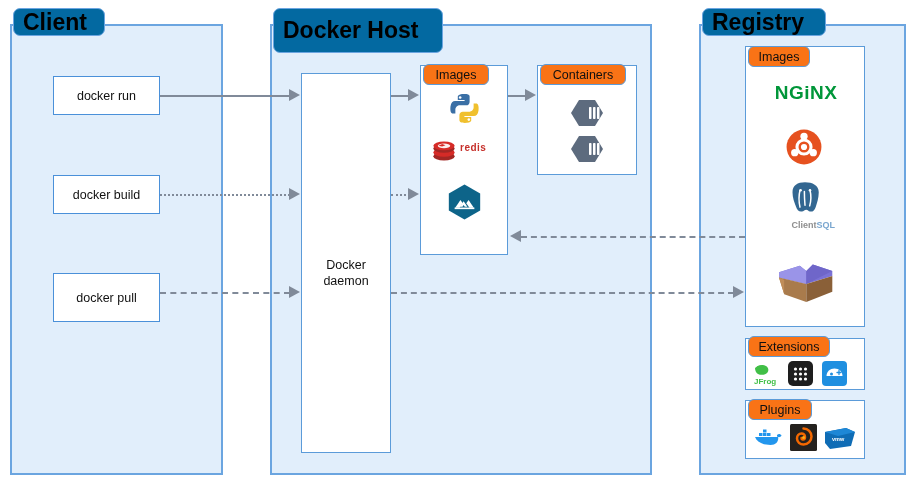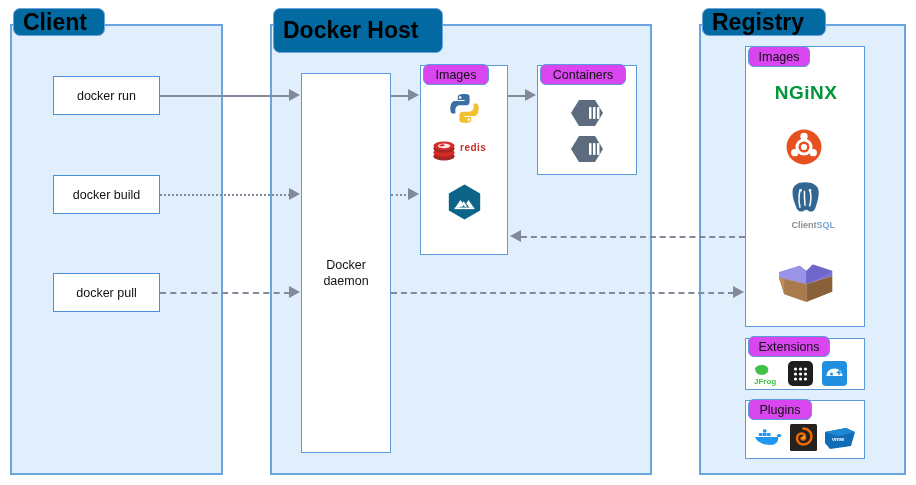--- a/index.html
+++ b/index.html
@@ -9,21 +9,21 @@
   #stage{position:absolute;left:0;top:0;width:916px;height:485px;}
 
   
   .panel{position:absolute;background:#e1eefb;border:2px solid #6ba5e0;box-sizing:border-box;}
   .panel-title{position:absolute;background:#0369a1;border:1.5px solid #6ba5e0;
                border-radius:7px;box-sizing:border-box;display:flex;align-items:center;
                padding:0 9px;color:#000000;font-weight:bold;white-space:nowrap;}
 
   
   .box{position:absolute;background:#ffffff;border:1.6px solid #5b9bd9;box-sizing:border-box;}
-  .box-label{position:absolute;background:#d946ef;border:1.3px solid #5b9bd9;border-radius:6px;
+  .box-label{position:absolute;background:#f97316;border:1.3px solid #5b9bd9;border-radius:6px;
              box-sizing:border-box;display:flex;align-items:center;justify-content:center;
              padding:0 8px;color:#101010;white-space:nowrap;}
 
   .cmd{position:absolute;background:#ffffff;border:1.6px solid #4a90d9;box-sizing:border-box;
        display:flex;align-items:center;justify-content:center;color:#111;font-size:12.5px;}
 
   .daemon-label{position:absolute;text-align:center;color:#111;font-size:12.5px;line-height:16px;}
 
   
   .conn{position:absolute;height:0;border-top-width:2.6px;border-top-color:#808a99;}
@@ -47,21 +47,21 @@
   <div class="panel-title" style="left:13px;top:8px;width:92px;height:28px;font-size:23px;">
     <span>Client</span>
   </div>
 
   <div class="cmd" style="left:53px;top:76px;width:107px;height:39px;">
     <span>docker run</span>
   </div>
   <div class="cmd" style="left:53px;top:175px;width:107px;height:39px;">
     <span>docker build</span>
   </div>
-  <div class="cmd" style="left:53px;top:273px;width:107px;height:39px;">
+  <div class="cmd" style="left:53px;top:273px;width:107px;height:49px;">
     <span>docker pull</span>
   </div>
 
   <div class="panel" style="left:270px;top:24px;width:382px;height:451px;"></div>
   <div class="panel-title" style="left:273px;top:8px;width:170px;height:45px;font-size:23px;">
     <span>Docker Host</span>
   </div>
 
   <div class="box" style="left:301px;top:73px;width:90px;height:380px;"></div>
   <div class="daemon-label" style="left:301px;top:257px;width:90px;">

